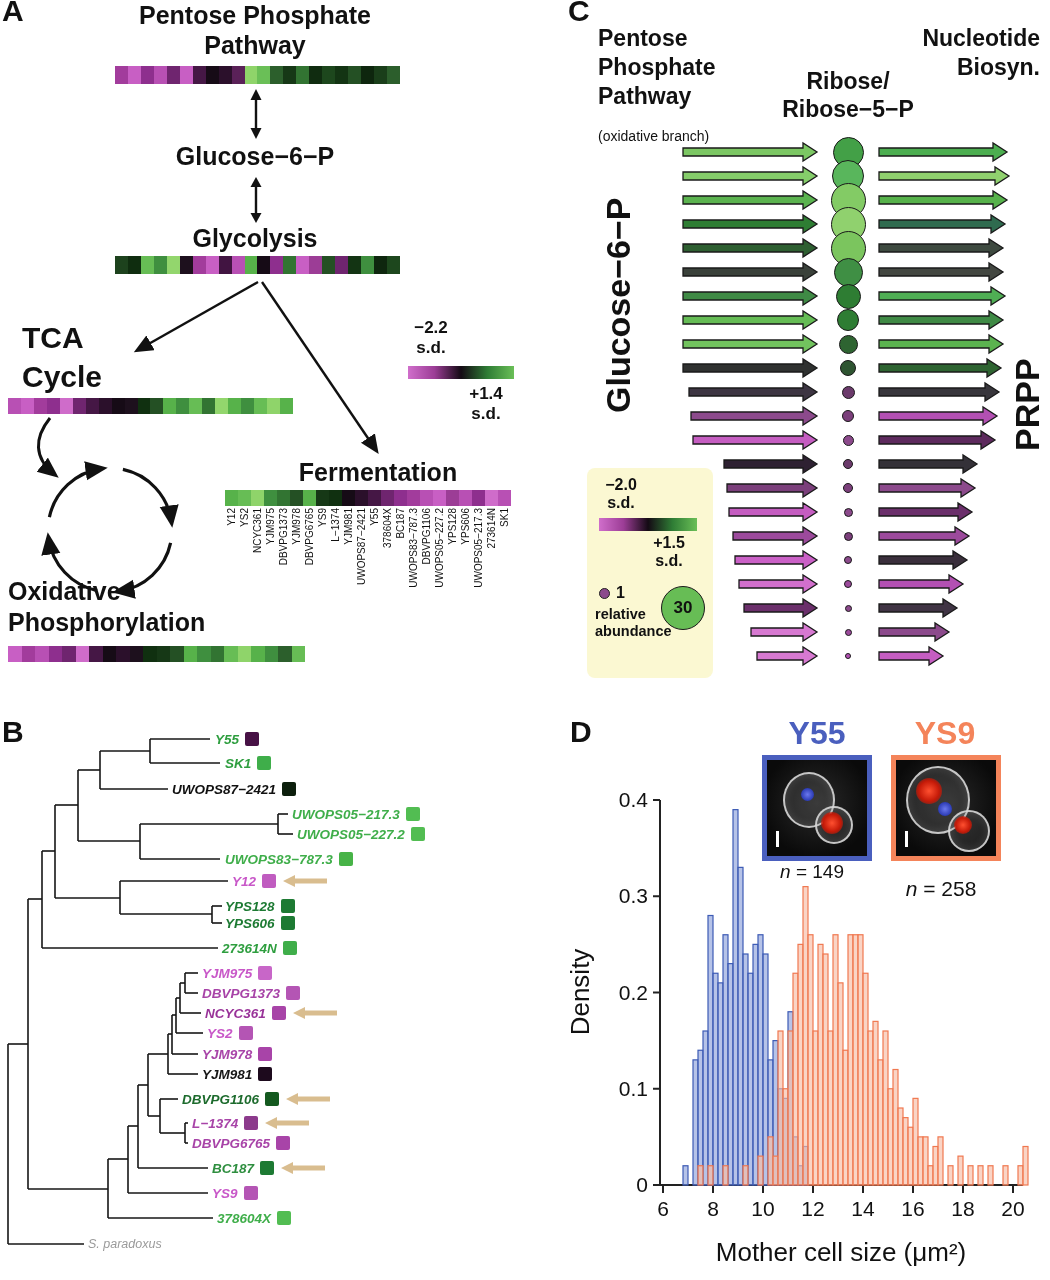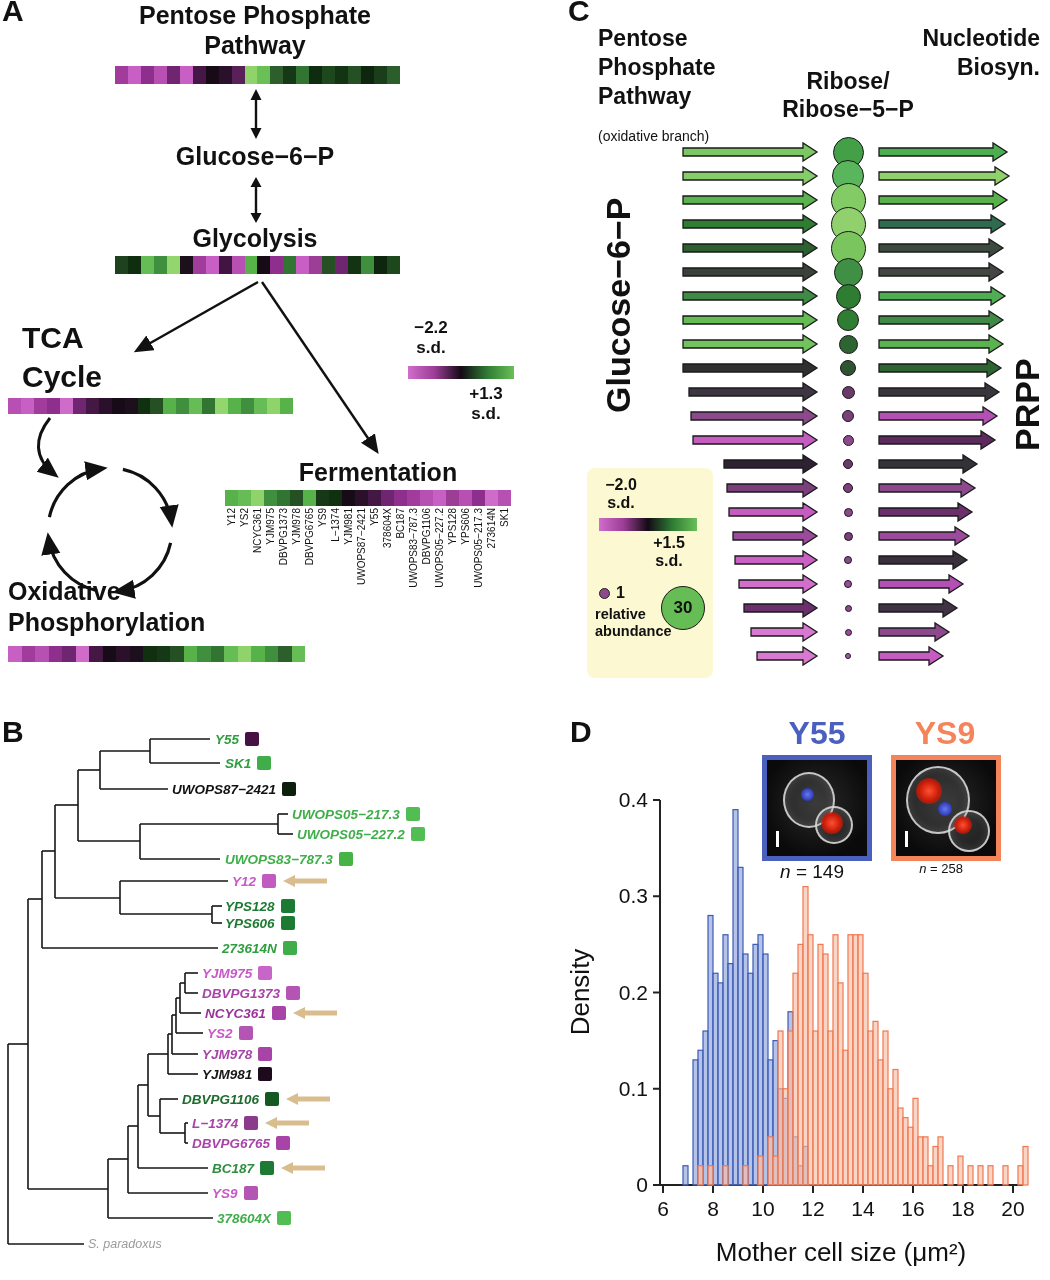--- a/index.html
+++ b/index.html
@@ -132,21 +132,21 @@
         <div class="hm-cell" style="background: rgb(143, 212, 106);"></div>
         <div class="hm-cell" style="background: rgb(87, 178, 74);"></div>
       </div>
 
     <div class="abs t-bold center" style="left:400px;top:318px;width:62px;font-size:17px;line-height:1.15">
       <div>−2.2</div>
       <div>s.d.</div>
     </div>
     <div class="abs grad" style="left: 408px; top: 366px; width: 106px; background: linear-gradient(90deg, rgb(208, 110, 203), rgb(156, 61, 150), rgb(20, 10, 20), rgb(47, 125, 53), rgb(106, 191, 87));"></div>
     <div class="abs t-bold center" style="left:455px;top:384px;width:62px;font-size:17px;line-height:1.15">
-      <div>+1.3</div>
+      <div>+1.4</div>
       <div>s.d.</div>
     </div>
 
     <svg class="abs" style="left:28px;top:416px" width="70" height="72">
       <defs>
           <marker id="ahB" markerWidth="9" markerHeight="9" refX="5" refY="3" orient="auto">
             <polygon points="0,0 7,3 0,6" fill="#111"></polygon>
           </marker>
         </defs>
       <path d="M22,2 C6,22 6,42 26,58" fill="none" stroke="#111" stroke-width="3" marker-end="url(#ahB)"></path>
@@ -670,21 +670,21 @@
     <div class="micro" id="microYS9" style="left: 326px; top: 40px; width: 100px; height: 96px; border-color: rgb(244, 132, 90);">
       <div class="cell-o" style="left:10px;top:6px;width:60px;height:64px"></div>
       <div class="cell-o" style="left:52px;top:50px;width:38px;height:38px"></div>
       <div class="blob" style="left:20px;top:18px;width:26px;height:26px"></div>
       <div class="blob" style="left:58px;top:56px;width:18px;height:18px"></div>
       <div class="nuc" style="left:42px;top:42px;width:14px;height:14px"></div>
       <div class="sbar"></div>
     </div>
 
     <div class="abs center" style="left:192px;top:146px;width:110px;font-size:19px"><span class="it">n</span><span> = 149</span></div>
-    <div class="abs center" style="left:321px;top:146px;width:110px;font-size:13px"><span class="it">n</span><span> = 258</span></div>
+    <div class="abs center" style="left:321px;top:162px;width:110px;font-size:21px"><span class="it">n</span><span> = 258</span></div>
 
     <svg class="abs" style="left:0;top:50px" width="485" height="515" id="histSvg">
         <line x1="95" y1="35" x2="95" y2="420" stroke="#222" stroke-width="2"></line>
         <line x1="95" y1="420" x2="458" y2="420" stroke="#222" stroke-width="2"></line>
         <line x1="88" y1="420" x2="95" y2="420" stroke="#222" stroke-width="2"></line>
         <text x="83" y="427" font-size="21" text-anchor="end">0</text>
         <line x1="88" y1="323.75" x2="95" y2="323.75" stroke="#222" stroke-width="2"></line>
         <text x="83" y="330.75" font-size="21" text-anchor="end">0.1</text>
         <line x1="88" y1="227.5" x2="95" y2="227.5" stroke="#222" stroke-width="2"></line>
         <text x="83" y="234.5" font-size="21" text-anchor="end">0.2</text>

